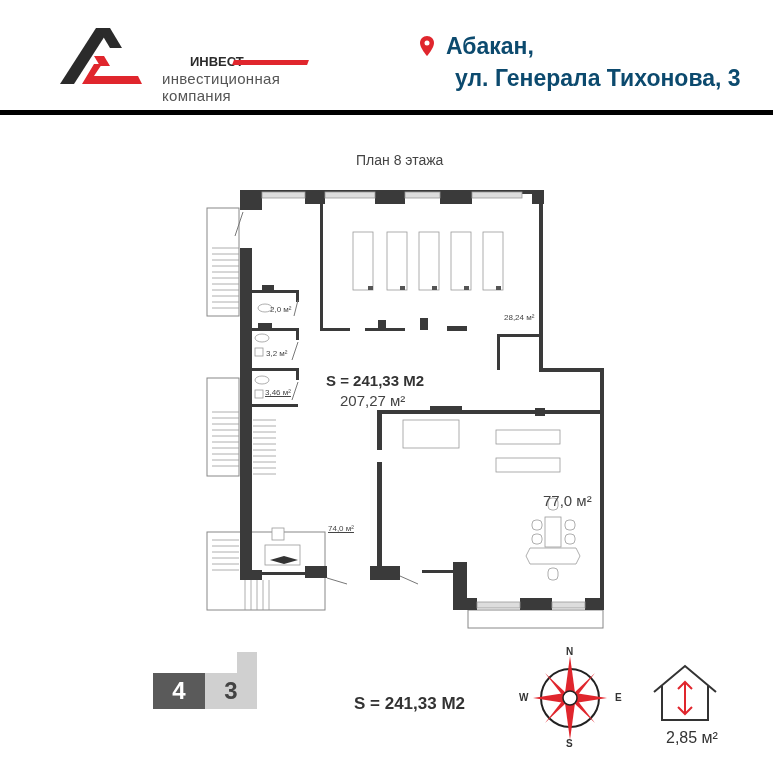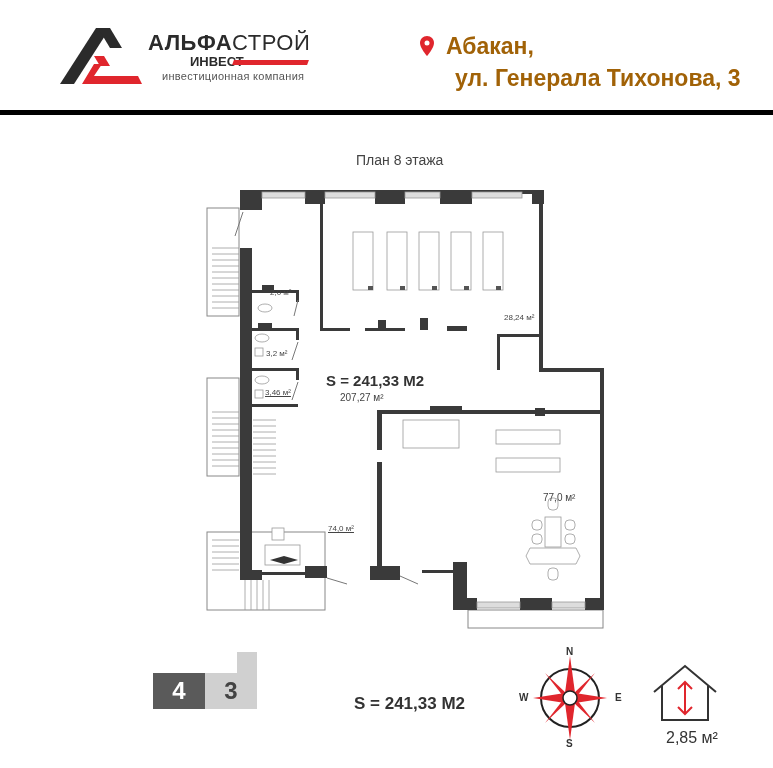--- a/index.html
+++ b/index.html
@@ -1,44 +1,43 @@
 <!DOCTYPE html>
 <html><head>
 <meta charset="utf-8">
 <style>
   html,body{margin:0;padding:0;background:#fff;}
   body{width:773px;height:768px;position:relative;overflow:hidden;font-family:"Liberation Sans",sans-serif;color:#333;}
   .abs{position:absolute;}
   .logo-t1{font-weight:bold;font-size:22px;color:#2b2b2b;letter-spacing:0.5px;}
   .logo-t1 .thin{font-weight:normal;}
   .logo-t2{font-weight:bold;font-size:13px;color:#2b2b2b;padding-left:28px;}
-  .logo-t3{font-size:11px;color:#555;letter-spacing:0.3px;}
-  .addr{font-weight:bold;font-size:23px;color:#a16207;line-height:32px;}
+  .logo-t3{font-size:15px;color:#555;letter-spacing:0.3px;}
+  .addr{font-weight:bold;font-size:23px;color:#0c4a6e;line-height:32px;}
   .sep{left:0;top:110px;width:773px;height:5px;background:#000;}
   .plan-title{font-size:14px;color:#444;}
   .lbl{font-size:8px;color:#444;white-space:nowrap;}
   .big-s{font-weight:bold;font-size:15px;color:#333;}
-  .mid-lbl{font-size:10px;color:#444;text-align:center;}
+  .mid-lbl{font-size:15px;color:#444;text-align:center;}
   .floor-box{font-weight:bold;font-size:24px;display:flex;align-items:center;justify-content:center;}
   .bottom-s{font-weight:bold;font-size:17px;color:#333;}
   .cmp{font-weight:bold;font-size:10px;color:#333;}
   .h-lbl{font-size:16px;color:#333;}
 </style>
 </head>
 <body>
 
 <div class="abs" style="left:58px;top:26px;width:260px;height:62px;">
   <svg class="abs" style="left:0;top:0" width="90" height="60" viewBox="0 0 90 60">
     <polygon points="2,58 38,2 52,2 16,58" fill="#2b2b2b"></polygon>
     <polygon points="38,2 52,2 88,58 74,58" fill="#2b2b2b" opacity="0"></polygon>
     <polygon points="40,2 52,2 64,22 52,22" fill="#2b2b2b"></polygon>
     <polygon points="24,58 36,38 44,38 36,50 80,50 84,58" fill="#e0262d"></polygon>
     <polygon points="36,30 46,30 52,40 42,40" fill="#e0262d"></polygon>
   </svg>
-  <div class="abs logo-t1" style="left:90px;top:4px;"><span>АЛЬФА</span><span class="thin">СТРОЙ</span></div>
   <div class="abs logo-t2" style="left:104px;top:28px;">ИНВЕСТ</div>
   <div class="abs" style="left:175px;top:34px;width:75px;height:5px;background:#e0262d;transform:skewX(-20deg);"></div>
   <div class="abs logo-t3" style="left:104px;top:44px;">инвестиционная компания</div>
 </div>
 
 <div class="abs" style="left:418px;top:30px;">
   <svg class="abs" style="left:2px;top:6px" width="14" height="20" viewBox="0 0 14 20">
     <path d="M7 0C3 0 0 3 0 7c0 5 7 13 7 13s7-8 7-13c0-4-3-7-7-7z" fill="#e0262d"></path>
     <circle cx="7" cy="7" r="2.5" fill="#fff"></circle>
   </svg>
@@ -211,21 +210,21 @@
     <ellipse cx="262" cy="380" rx="7" ry="4"></ellipse>
     <rect x="255" y="348" width="8" height="8"></rect>
     <rect x="255" y="390" width="8" height="8"></rect>
     <rect x="265" y="545" width="35" height="20"></rect>
     <rect x="272" y="528" width="12" height="12"></rect>
   </g>
   <polygon points="270,560 284,556 298,560 284,564" fill="#333"></polygon>
 </svg>
 
 <div class="abs lbl" style="left:504px;top:313px;">28,24 м²</div>
-<div class="abs lbl" style="left:270px;top:288px;">2,0 м²</div>
+<div class="abs lbl" style="left:270px;top:305px;">2,0 м²</div>
 <div class="abs lbl" style="left:266px;top:349px;">3,2 м²</div>
 <div class="abs lbl" style="left:265px;top:388px;text-decoration:underline;">3,46 м²</div>
 <div class="abs big-s" style="left:326px;top:372px;">S = 241,33 М2</div>
 <div class="abs mid-lbl" style="left:340px;top:392px;">207,27 м²</div>
 <div class="abs mid-lbl" style="left:499px;top:492px;margin-left:44px;">77,0 м²</div>
 <div class="abs lbl" style="left:328px;top:524px;text-decoration:underline;">74,0 м²</div>
 
 <div class="abs" style="left:153px;top:652px;width:104px;height:57px;">
   <div class="abs" style="left:84px;top:0;width:20px;height:57px;background:#d0d0d0;"></div>
   <div class="abs floor-box" style="left:0;top:21px;width:52px;height:36px;background:#5a5a5a;color:#fff;">4</div>

